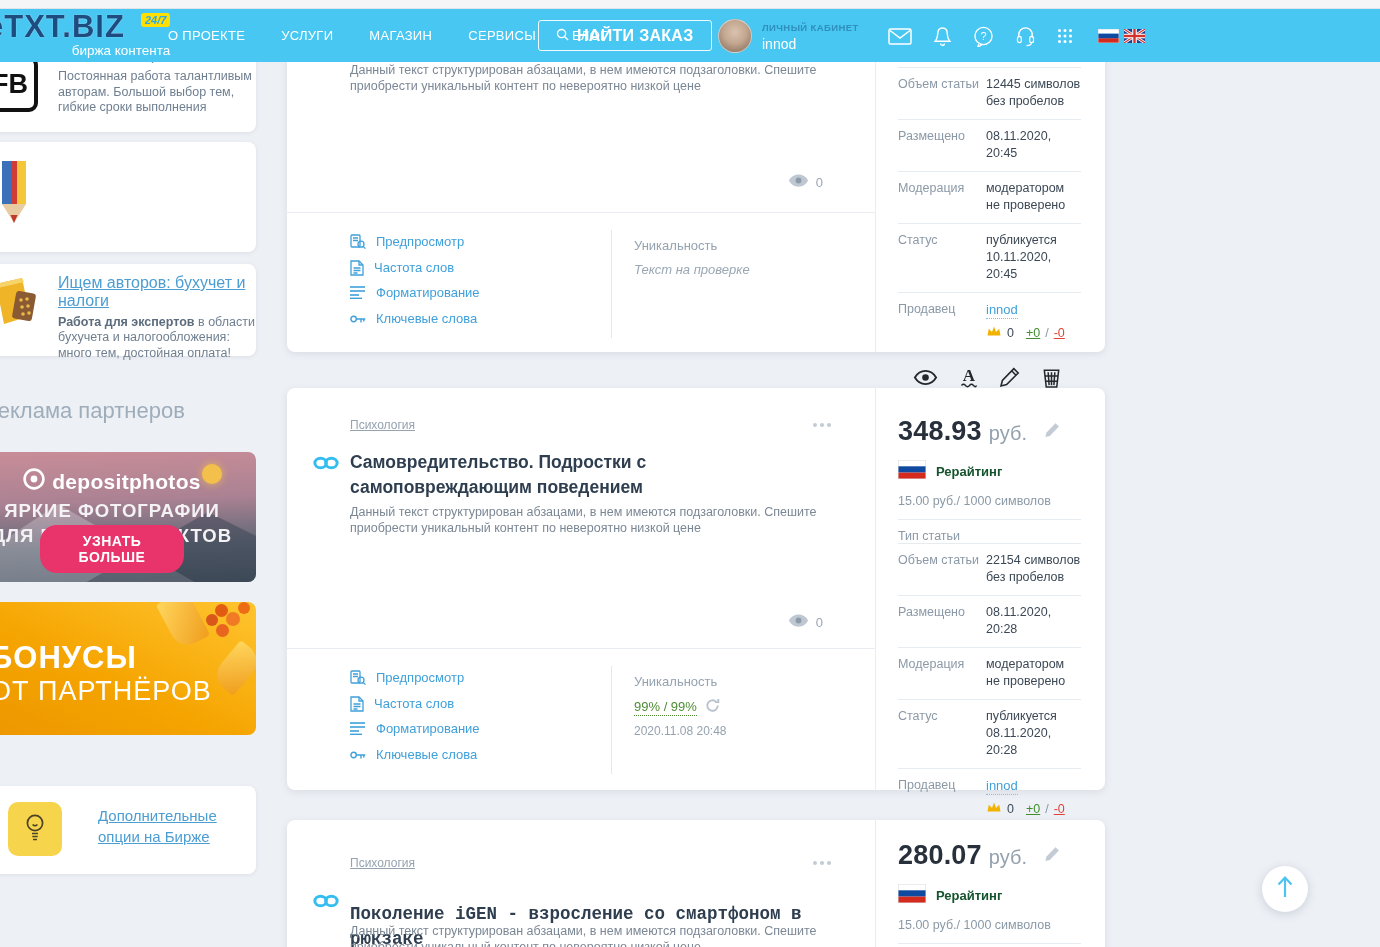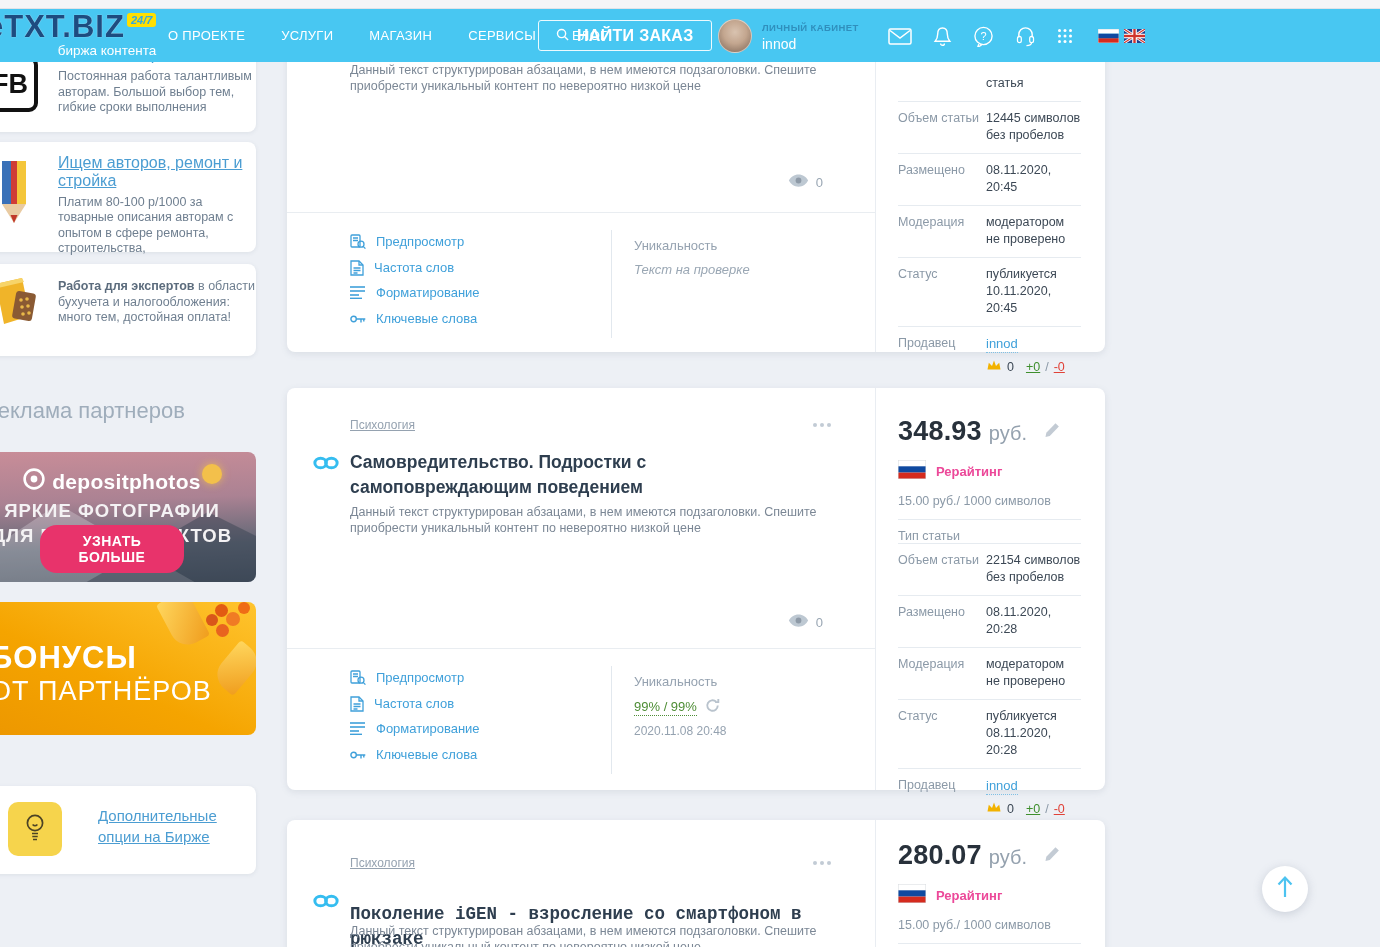--- a/index.html
+++ b/index.html
@@ -5,21 +5,21 @@
   * { margin:0; padding:0; box-sizing:border-box; }
   html,body { width:1380px; height:947px; }
   body { font-family:"Liberation Sans", sans-serif; background:#edf0f5; overflow:hidden; position:relative; }
 
   
   .top-strip { position:absolute; left:0; top:0; width:1380px; height:9px; background:#f4f5f7; border-bottom:1px solid #e0e3e8; z-index:31; }
   .topbar { position:absolute; left:0; top:9px; width:1380px; height:53px; background:#48c7f2; z-index:30; }
   .brand { position:absolute; left:-14px; top:2px; cursor:pointer; }
   .brand-line { display:flex; align-items:flex-start; }
   .brand-text { font-size:31px; font-weight:bold; letter-spacing:1px; color:#1d4c80; text-shadow:0 0 1px #eaf7ff; line-height:32px; }
-  .brand-badge { background:#ffdf00; color:#35a9dc; font-size:11px; font-weight:bold; font-style:italic; border-radius:3px; padding:1px 4px; margin-left:2px; margin-top:2px; }
+  .brand-badge { background:#ffdf00; color:#35a9dc; font-size:11px; font-weight:bold; font-style:italic; border-radius:3px; padding:1px 4px; margin-left:16px; margin-top:2px; }
   .brand-tag { color:#ffffff; font-size:13.5px; margin-left:48px; margin-top:0px;text-align:right; }
   .topnav { position:absolute; left:168px; top:0; height:53px; display:flex; align-items:center; gap:36px; }
   .topnav a { color:#fff; font-size:13px; font-weight:normal; letter-spacing:.3px; text-decoration:none; cursor:pointer; white-space:nowrap; }
   .find-order { position:absolute; left:538px; top:11px; height:31px; padding:8px 17px; background:transparent; border:1px solid rgba(255,255,255,.9); border-radius:3px; color:#fff; font-size:16px; font-weight:bold; letter-spacing:.3px; display:flex; align-items:center; gap:8px; cursor:pointer; font-family:inherit; }
   .avatar { position:absolute; left:718px; top:10px; width:34px; height:34px; border-radius:50%; background:radial-gradient(circle at 50% 38%, #d9c3b0 0%, #c3a68f 45%, #7a6354 100%); border:1px solid rgba(255,255,255,.5); cursor:pointer; }
   .acct { position:absolute; left:762px; top:13px; cursor:pointer; }
   .acct-label { font-size:9.5px; font-weight:bold; letter-spacing:.4px; color:#2f8fbd; }
   .acct-user { font-size:14px; color:#fff; margin-top:3px; }
   .hicons { position:absolute; left:888px; top:16px; display:flex; align-items:center; gap:21px; }
   .hicon { cursor:pointer; display:block; }
@@ -80,21 +80,21 @@
   .uniq-status { color:#9aa7b4; font-size:13px; font-style:italic; margin-top:9px; }
   .uniq-val { margin-top:9px; display:flex; align-items:center; gap:8px; }
   .uniq-val a { color:#4e8d35; font-size:13px; border-bottom:1px dotted #4e8d35; text-decoration:none; cursor:pointer; padding-bottom:1px; }
   .uniq-date { color:#95a2b0; font-size:12px; margin-top:7px; }
 
   .price-row { display:flex; align-items:baseline; gap:7px; }
   .price { color:#28313b; font-size:27px; font-weight:bold; letter-spacing:.2px; }
   .cur { color:#94a1ae; font-size:20px; }
   .edit-pencil { margin-left:10px; cursor:pointer; align-self:center; }
   .wtype { display:flex; align-items:center; gap:10px; margin-top:13px; }
-  .wtype b { color:#ec4899; font-size:13px; }
+  .wtype b { color:#14532d; font-size:13px; }
   .rate { color:#8b99a7; font-size:12.5px; margin-top:11px; }
   .dtable { margin-top:11px; }
   .drow { border-top:1px solid #e6ebf0; display:flex; }
   .drow.partial { border-top:none; }
   .dlabel { width:88px; color:#8b99a7; font-size:12.5px; padding-top:9px; flex:none; }
   .dval { width:118px; color:#3c4855; font-size:12.5px; line-height:17px; padding:8px 0 9px; }
   .seller-link { color:#3fa0da; font-size:13px; text-decoration:none; border-bottom:1px dotted #7fc0e4; cursor:pointer; display:inline-block; }
   .rating { display:flex; align-items:center; gap:5px; margin-top:6px; font-size:12.5px; }
   .rating .cnt { color:#3c4855; margin-right:7px; }
   .rating .plus { color:#3f8f2e; text-decoration:underline; cursor:pointer; }
@@ -226,43 +226,40 @@
 </div>
 <div class="ad-card" id="ad2">
   <div class="ad-icon" style="top:18px;">
     <svg width="36" height="66" viewBox="0 0 36 66">
         <rect x="5" y="1" width="9" height="43" fill="#3a71b8"></rect>
         <rect x="14" y="1" width="6" height="43" fill="#d03c36"></rect>
         <rect x="20" y="1" width="9" height="43" fill="#f4c63a"></rect>
         <path d="M5 44 h24 L17 63 Z" fill="#e9cba2"></path>
         <path d="M13.5 55 L17 63 L20.5 55 Z" fill="#c0392b"></path>
       </svg>
-  </div>
-  <div class="ad-body">
-    <a class="ad-title">Ищем авторов, ремонт и стройка</a>
-    <div class="ad-text">Платим 80-100 р/1000 за товарные описания авторам с опытом в сфере ремонта, строительства,</div>
   </div>
 </div>
 <div class="ad-card" id="ad3">
   <div class="ad-icon" style="top:12px;">
     <svg width="54" height="58" viewBox="0 0 54 58">
         <path d="M8 8 L34 2 L42 40 L16 48 Z" fill="#f0b429"></path>
         <path d="M8 8 L34 2 L36 6 L10 12 Z" fill="#f7d469"></path>
         <rect x="26" y="16" width="20" height="28" rx="3" fill="#8a5a33" transform="rotate(10 36 30)"></rect>
         <g fill="#e9b949">
           <circle cx="33" cy="24" r="1.8"></circle>
           <circle cx="39" cy="23" r="1.8"></circle>
           <circle cx="34" cy="31" r="1.8"></circle>
           <circle cx="40" cy="30" r="1.8"></circle>
           <circle cx="35" cy="38" r="1.8"></circle>
           <circle cx="41" cy="37" r="1.8"></circle>
         </g>
       </svg>
   </div>
   <div class="ad-body">
+    <a class="ad-title">Ищем авторов: бухучет и налоги</a>
     <div class="ad-text"><span class="lead">Работа для экспертов</span><span> в области бухучета и налогообложения: много тем, достойная оплата!</span></div>
   </div>
 </div>
 
 <div class="partners-heading">Реклама партнеров</div>
 
 <div class="banner" id="banner-photo">
   <div class="mtn m1"></div>
   <div class="mtn m2"></div>
   <div class="moon"></div>
@@ -357,24 +354,20 @@
         <a>Ключевые слова</a>
       </li>
     </ul>
     <div class="uniq">
       <div class="uniq-label">Уникальность</div>
       <div class="uniq-status">Текст на проверке</div>
     </div>
   </div>
   <aside class="pcard-side">
     <div class="dtable">
-      <div class="drow partial">
-        <span class="dlabel"></span>
-        <span class="dval">статья</span>
-      </div>
       <div class="drow">
         <span class="dlabel">Объем статьи</span>
         <span class="dval">12445 символов без пробелов</span>
       </div>
       <div class="drow">
         <span class="dlabel">Размещено</span>
         <span class="dval">08.11.2020, 20:45</span>
       </div>
       <div class="drow">
         <span class="dlabel">Модерация</span>

